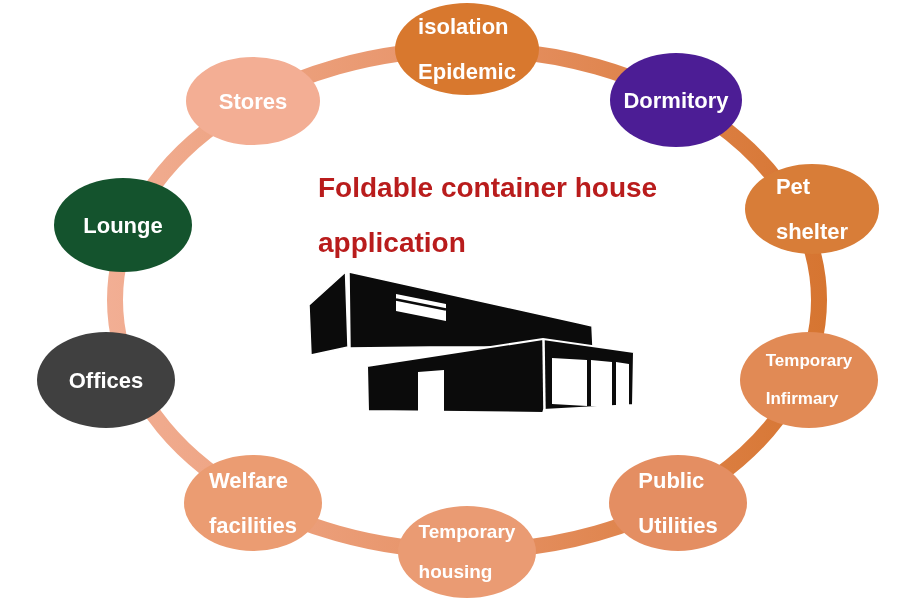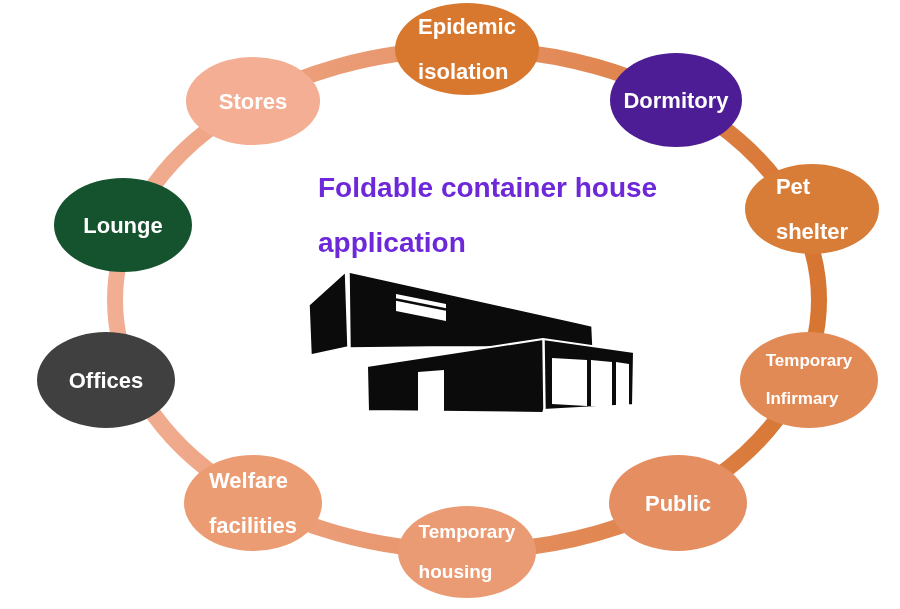--- a/index.html
+++ b/index.html
@@ -34,21 +34,21 @@
     <defs>
       <linearGradient id="ringGrad" gradientUnits="userSpaceOnUse" x1="100" y1="300" x2="850" y2="300">
         <stop offset="0" stop-color="#F2AF95"></stop>
         <stop offset="0.5" stop-color="#E69164"></stop>
         <stop offset="1" stop-color="#D5732D"></stop>
       </linearGradient>
     </defs>
     <ellipse cx="467" cy="300" rx="352" ry="251" fill="none" stroke="url(#ringGrad)" stroke-width="16"></ellipse>
   </svg>
 
-  <div class="title" style="color: #6d28d9;">
+  <div class="title" style="color: #b91c1c;">
     <div>Foldable container house</div>
     <div>application</div>
   </div>
 
   <svg class="house-svg" width="345" height="155" viewBox="300 265 345 155">
 
     <polygon points="345.5,272 309,305 311,355 348,347" fill="#0B0B0B" stroke="#ffffff" stroke-width="1.5"></polygon>
 
     <polygon points="349,272 579,323 592,326 593,347 430,347 350,348" fill="#0B0B0B" stroke="#ffffff" stroke-width="1.5"></polygon>
 
@@ -61,22 +61,22 @@
 
     <line x1="543.5" y1="340" x2="544.5" y2="412" stroke="#ffffff" stroke-width="2.5"></line>
 
     <polygon points="552,358 587,360 587,406 552,404" fill="#ffffff"></polygon>
     <polygon points="591,360 612,362 612,407 591,406" fill="#ffffff"></polygon>
     <polygon points="616,362 629,364 629,405 616,406" fill="#ffffff"></polygon>
   </svg>
 
   <div class="node" style="left: 395px; top: 3px; width: 144px; height: 92px; background-color: rgb(216, 120, 46);">
     <div class="lines">
+      <span>isolation</span>
       <span>Epidemic</span>
-      <span>isolation</span>
     </div>
   </div>
 
   <div class="node" style="left: 610px; top: 53px; width: 132px; height: 94px; background-color: #4c1d95;">
     <div class="lines">
       <span>Dormitory</span>
 
     </div>
   </div>
 
@@ -90,20 +90,21 @@
   <div class="node size-s" style="left: 740px; top: 332px; width: 138px; height: 96px; background-color: rgb(225, 138, 85);">
     <div class="lines">
       <span>Temporary</span>
       <span>Infirmary</span>
     </div>
   </div>
 
   <div class="node" style="left: 609px; top: 455px; width: 138px; height: 96px; background-color: rgb(228, 142, 98);">
     <div class="lines">
       <span>Public</span>
+      <span>Utilities</span>
     </div>
   </div>
 
   <div class="node size-m" style="left: 398px; top: 506px; width: 138px; height: 92px; background-color: rgb(234, 155, 115);">
     <div class="lines">
       <span>Temporary</span>
       <span>housing</span>
     </div>
   </div>
 

